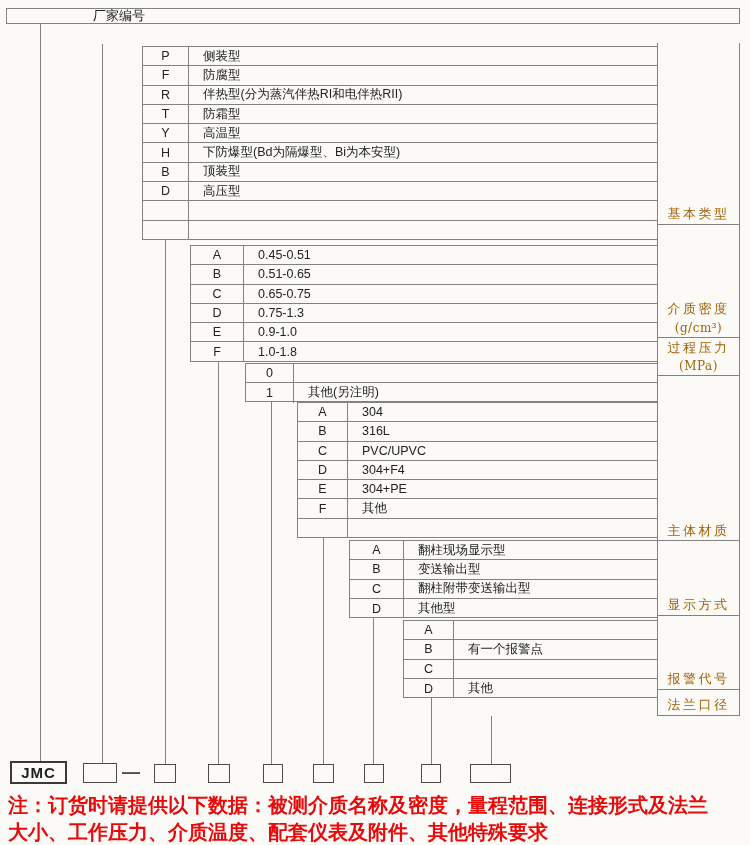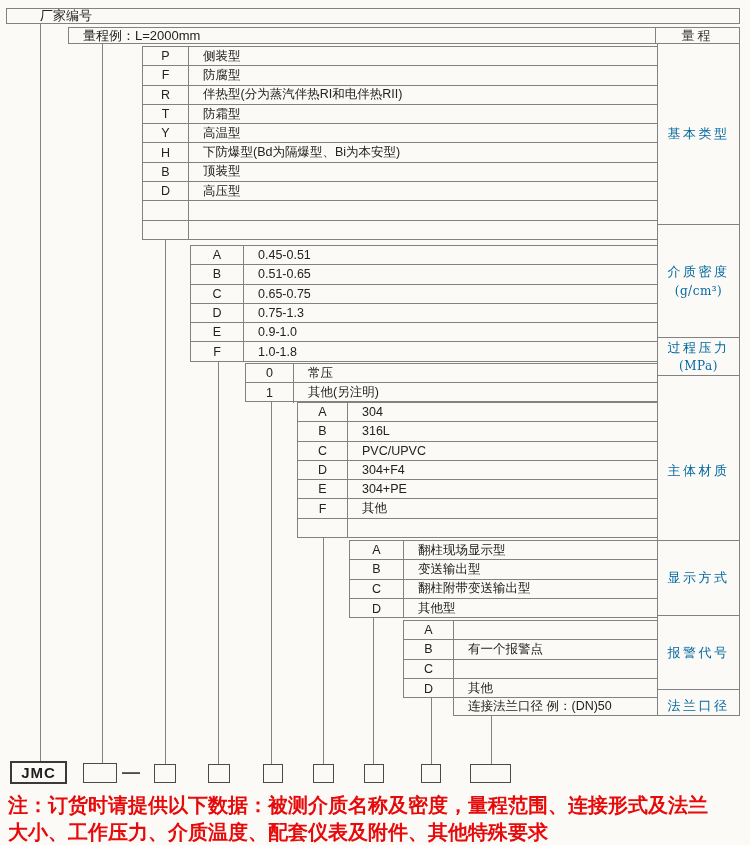--- a/index.html
+++ b/index.html
@@ -19,21 +19,21 @@
     width:750px;height:845px;
     background:var(--bg);
     overflow:hidden;
   }
   .abs{position:absolute;box-sizing:border-box;}
   
   .mfr-box{
     left:6px;top:8px;width:734px;height:16px;
     border:1px solid var(--line);
     display:flex;align-items:center;
-    padding-left:33px;font-size:13px;color:var(--txt);
+    padding-left:86px;font-size:13px;color:var(--txt);
   }
   .range-row{
     left:68px;top:27px;width:672px;height:17px;
     border:1px solid var(--line);
     display:flex;
   }
   .range-text{flex:1;display:flex;align-items:center;padding-left:14px;font-size:13px;color:var(--txt);}
   .range-label{
     width:83px;border-left:1px solid var(--line);
     display:flex;align-items:center;justify-content:center;
@@ -58,23 +58,23 @@
     white-space:nowrap;overflow:hidden;
   }
   
   .label-col{
     position:absolute;left:657px;top:43px;width:83px;height:673px;
     box-sizing:border-box;border:1px solid var(--line);border-top:none;
     display:flex;flex-direction:column;
   }
   .lsec{
     box-sizing:border-box;border-bottom:1px solid var(--line);
-    display:flex;flex-direction:column;align-items:center;justify-content:center;
+    display:flex;flex-direction:column;align-items:center;justify-content:flex-end;
     font-family:"DejaVu Serif","Liberation Serif",serif;
-    font-size:13px;letter-spacing:2.5px;color:#0369a1;line-height:1.5;
+    font-size:13px;letter-spacing:2.5px;color:#a16207;line-height:1.5;
   }
   .lsec:last-child{border-bottom:none;}
   .lsec .unit{font-size:12px;letter-spacing:0.5px;}
   
   .vline{position:absolute;width:1px;background:var(--line);}
   
   .sbox{position:absolute;box-sizing:border-box;border:1.5px solid var(--dark);background:transparent;}
   .jmc-box{
     position:absolute;left:10px;top:761px;width:57px;height:23px;
     box-sizing:border-box;border:2px solid #3a3a3a;
@@ -95,24 +95,20 @@
 </style>
 </head>
 <body>
 
 <div id="canvas">
 
   <div class="abs mfr-box">
     <span>厂家编号</span>
   </div>
 
-  <div class="abs range-row">
-    <div class="range-text">量程例：L=2000mm</div>
-    <div class="range-label">量程</div>
-  </div>
 
   <div class="tbl" style="left:142px;top:46px;width:515px;height:194px;">
     <div class="trow">
         <div class="code-cell" style="width:46px;">P</div>
         <div class="desc-cell">侧装型</div>
       </div>
     <div class="trow">
         <div class="code-cell" style="width:46px;">F</div>
         <div class="desc-cell">防腐型</div>
       </div>
@@ -173,21 +169,20 @@
       </div>
     <div class="trow">
         <div class="code-cell" style="width:53px;">F</div>
         <div class="desc-cell">1.0-1.8</div>
       </div>
   </div>
 
   <div class="tbl" style="left:245px;top:363px;width:412px;height:39px;">
     <div class="trow">
         <div class="code-cell" style="width:48px;">0</div>
-        <div class="desc-cell">常压</div>
       </div>
     <div class="trow">
         <div class="code-cell" style="width:48px;">1</div>
         <div class="desc-cell">其他(另注明)</div>
       </div>
   </div>
 
   <div class="tbl" style="left:297px;top:402px;width:360px;height:136px;">
     <div class="trow">
         <div class="code-cell" style="width:50px;">A</div>
@@ -248,25 +243,20 @@
       </div>
     <div class="trow">
         <div class="code-cell" style="width:50px;">C</div>
       </div>
     <div class="trow">
         <div class="code-cell" style="width:50px;">D</div>
         <div class="desc-cell">其他</div>
       </div>
   </div>
 
-  <div class="tbl" style="left:453px;top:697px;width:204px;height:19px;">
-    <div class="trow" style="height:100%;">
-        <div class="desc-cell">连接法兰口径 例：(DN)50</div>
-      </div>
-  </div>
 
   <div class="label-col">
     <div class="lsec" style="height:196px;">
         <span>基本类型</span>
       </div>
     <div class="lsec" style="height:122px;">
         <span>介质密度</span>
         <span class="unit">(g/cm³)</span>
       </div>
     <div class="lsec" style="height:41px;">

